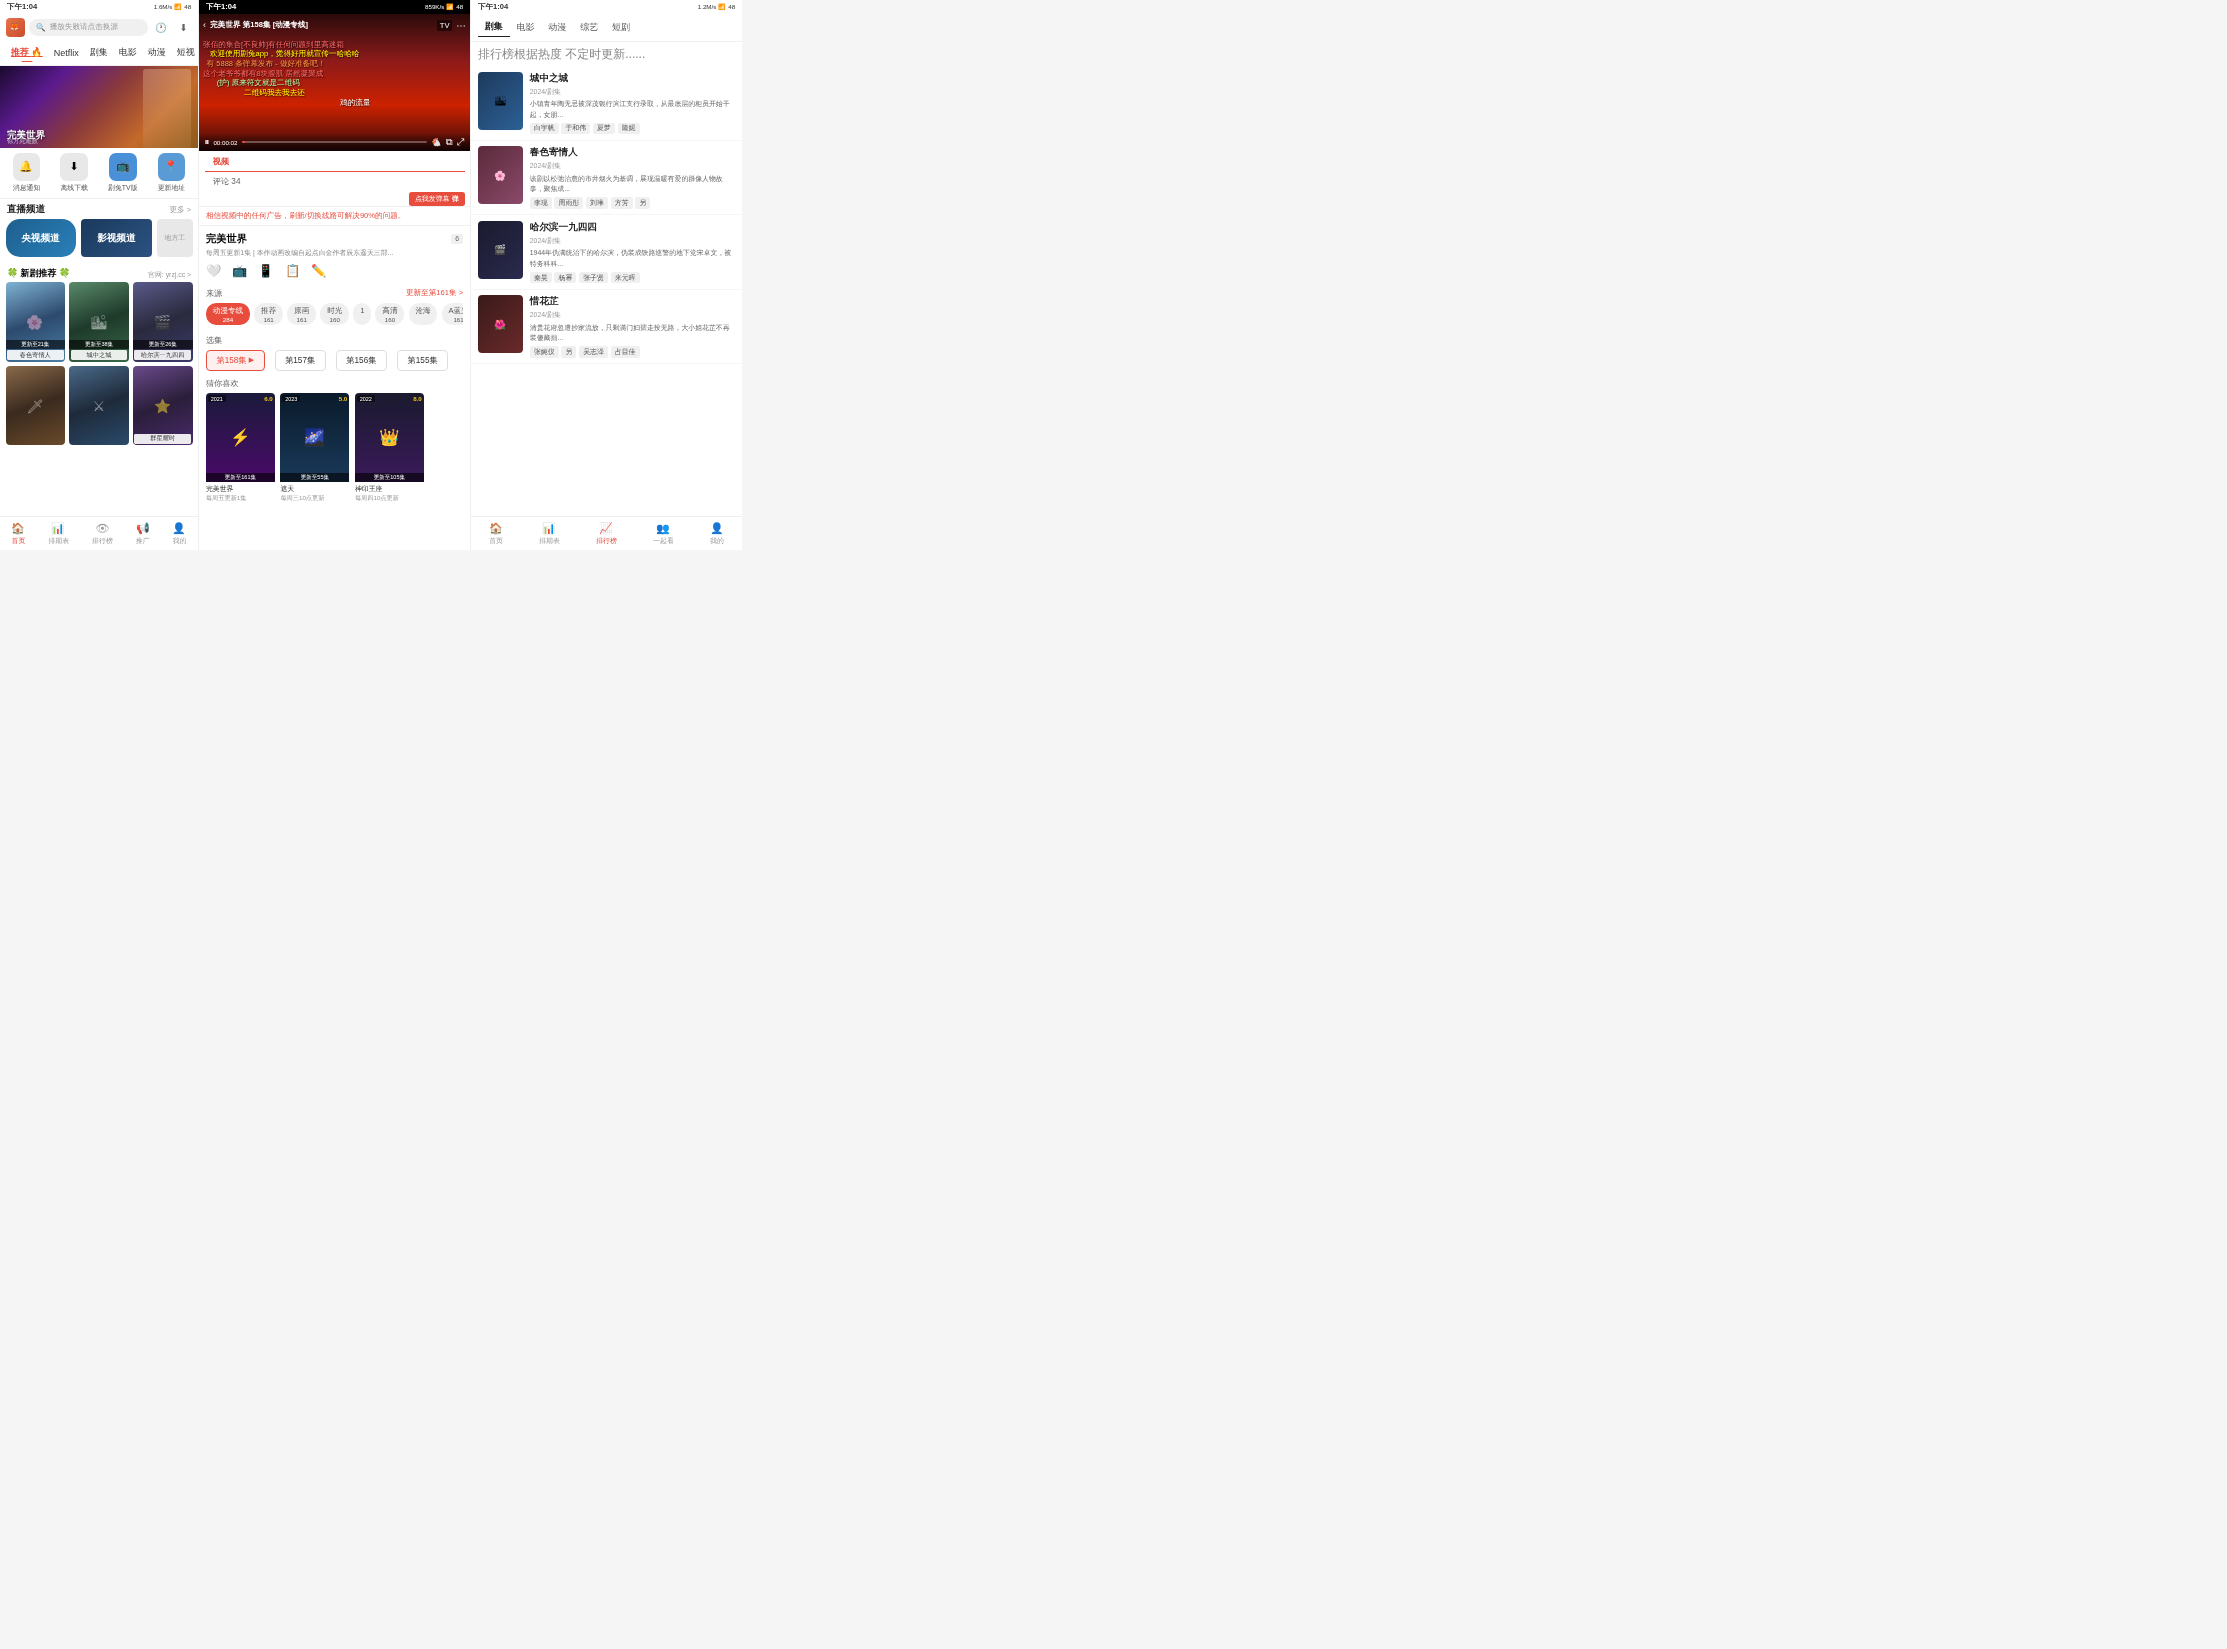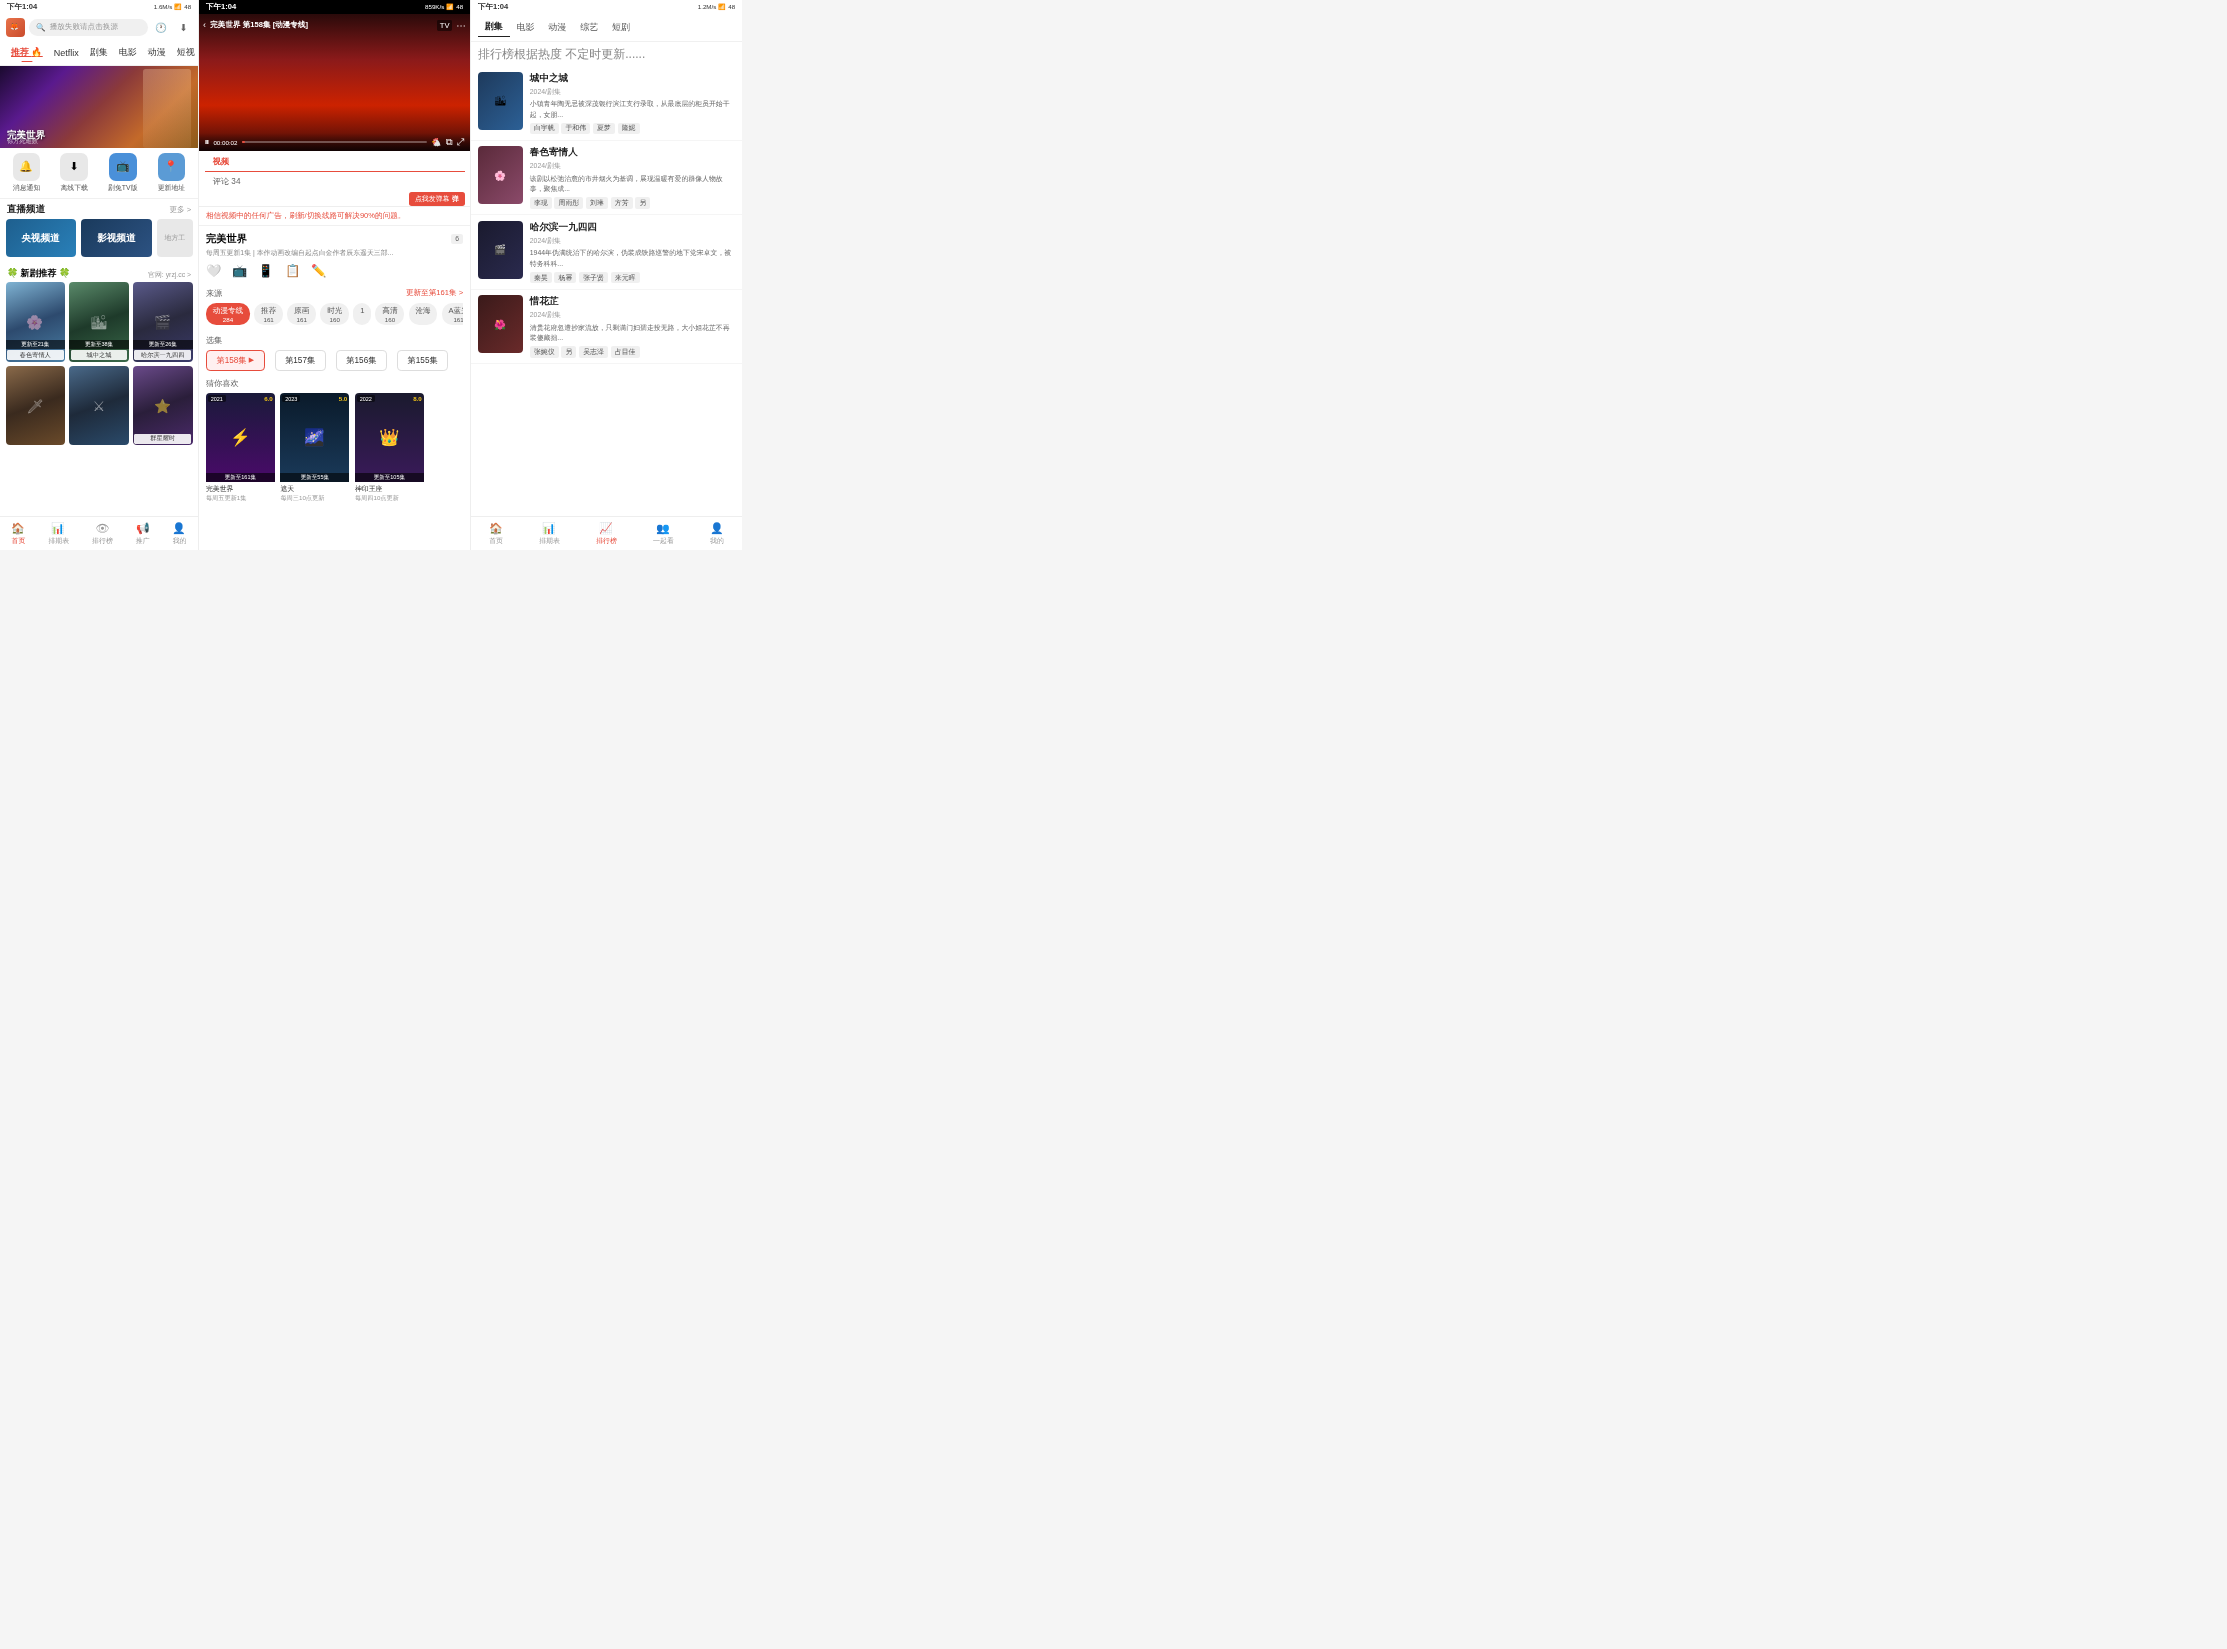--- a/index.html
+++ b/index.html
@@ -145,21 +145,21 @@
 
     .live-channels {
       display: flex; gap: 5.5px; padding: 0 5.5px 5.5px;
     }
     .live-card {
       flex: 1; height: 38px; border-radius: 4.1px;
       display: flex; align-items: center; justify-content: center;
       font-size: 9.6px; font-weight: 700; color: white;
       position: relative; overflow: hidden;
     }
-    .live-card.cctv { background: linear-gradient(135deg, #1e5f8e, #2980b9); }
+    .live-card.cctv { background: linear-gradient(135deg, #1e5f8e, #2980b9); border-radius: 14px; }
     .live-card.movie { background: linear-gradient(135deg, #1a3a5c, #2c5282); }
 
     .new-drama-header {
       display: flex; justify-content: space-between; align-items: flex-end;
       padding: 4.1px 6.9px 2.7px;
     }
     .new-drama-title { font-size: 9px; font-weight: 700; }
     .new-drama-site { font-size: 6.9px; color: #999; }
 
     .drama-grid {
@@ -570,20 +570,29 @@
     <div style="position:absolute;top:0;left:0;right:0;bottom:0;background:linear-gradient(180deg,#2a0a0a,#8b1a1a,#cc2200,#3a0a0a)"></div>
     <div class="video-overlay-text">
 
       <div style="display:flex;align-items:center;gap:4.1px;padding:2.1px 0">
         <span style="color:white;font-size:9px">‹</span>
         <span style="color:white;font-size:7.6px;font-weight:600;flex:1">完美世界 第158集 [动漫专线]</span>
         <span style="color:white;font-size:7.6px;background:rgba(0,0,0,0.5);padding:0.7px 2.7px;border-radius:1.4px">TV</span>
         <span style="color:white;font-size:9.6px">⋯</span>
       </div>
 
+      <div class="danmaku-lines">
+        <span class="danmaku-line" style="color:#ff6b6b;top:6.9px;left:0">张佰的集合[不良帅]有任何问题到里高迷箱</span>
+        <span class="danmaku-line" style="color:#ffff00;top:16.5px;left:6.9px">欢迎使用剧兔app，觉得好用就宣传一哈哈哈</span>
+        <span class="danmaku-line" style="color:#ff9944;top:26px;left:3.4px">有 5888 条弹幕发布 - 做好准备吧！</span>
+        <span class="danmaku-line" style="color:#ff6b6b;top:36px;left:0">这个老爷爷都有8块腹肌 居然凝聚成</span>
+        <span class="danmaku-line" style="color:#aaffaa;top:45px;left:13.7px">(护) 原来符文就是二维码</span>
+        <span class="danmaku-line" style="color:#ffff00;top:55px;left:41px">二维码我去我去还</span>
+        <span class="danmaku-line" style="color:#ffffff;top:65px;left:137px">鸡的流量</span>
+      </div>
     </div>
 
     <div class="video-controls">
       <span class="control-btn">⏸</span>
       <span class="time-display">00:00:02</span>
       <div class="progress-bar">
         <div class="progress-fill"></div>
       </div>
       <span style="color:white;font-size:8.2px">🐔</span>
       <span class="control-btn">⧉</span>

